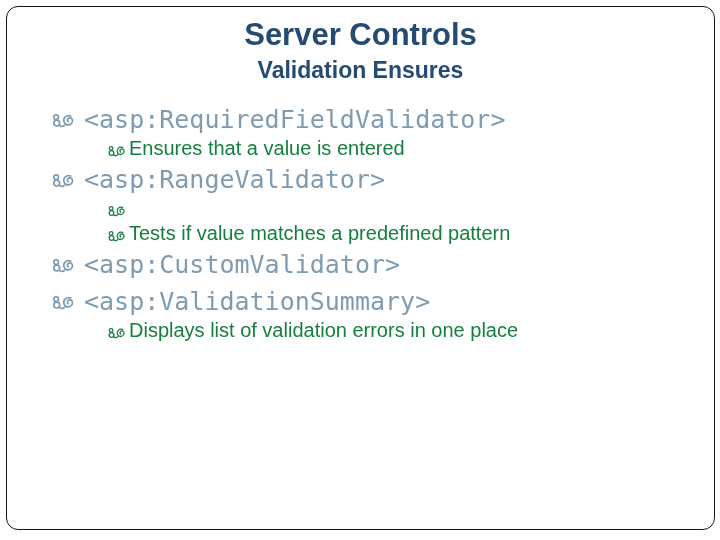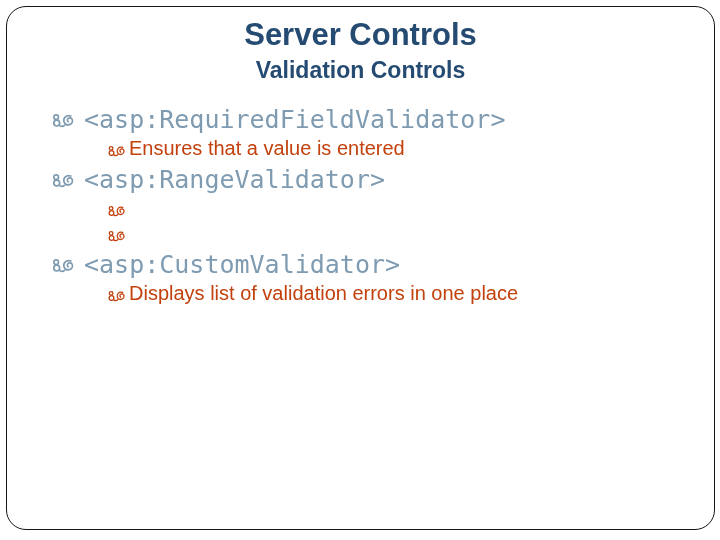--- a/index.html
+++ b/index.html
@@ -2,21 +2,21 @@
 <html><head>
 <meta charset="utf-8">
 <style>
   html,body{margin:0;padding:0;}
   body{
     width:720px;height:540px;background:#ffffff;position:relative;overflow:hidden;
     font-family:"Liberation Sans",sans-serif;
   }
   .frame{
     position:absolute;left:6px;top:6px;right:5px;bottom:10px;
-    border:1.6px solid #151515;border-radius:20px;
+    border:1.6px solid #151515;border-radius:12px;
     box-sizing:border-box;overflow:hidden;background:#ffffff;
   }
   .title{
     margin-top:10px;text-align:center;
     font-size:31px;line-height:36px;font-weight:bold;color:#254B72;
   }
   .subtitle{
     margin-top:4px;text-align:center;
     font-size:23px;line-height:26px;font-weight:bold;color:#254B72;
   }
@@ -28,41 +28,41 @@
     font-size:25px;line-height:32px;color:#151515;white-space:nowrap;
   }
   .sub{
     margin:1px 0 3px;padding-left:56px;
     font-size:20px;line-height:22px;color:#1b1b1b;
   }
   .sub .ribbon{vertical-align:-2px;margin-right:3px;}
   .sub-text{white-space:pre-line;}
   .ribbon{display:inline-block;}
   .b1{color:#7E9BB1;gap:9px;}
-  .b2{color:#c2410c;}
+  .b2{color:#15803d;}
   .b1 .ribbon{width:24px;height:15px;}
   .b2 .ribbon{width:19px;height:12px;}
 </style>
 </head>
 <body>
 
 <svg width="0" height="0" style="position:absolute">
   <defs>
     <g id="ribbon-glyph" fill="none" stroke="currentColor" stroke-width="1.8" stroke-linecap="round">
       <circle cx="5.6" cy="4.4" r="2.5"></circle>
       <circle cx="6.2" cy="10.8" r="3.2"></circle>
       <path d="M21.5 3.2 C16.2 1.4 12.6 5.8 14.3 10 C15.8 13.8 21.6 13.6 23 9.9 C24.1 7 21.9 4.3 19.3 5.3 C17.3 6.1 17.2 8.6 18.8 9.5"></path>
       <path d="M9.7 13.6 C11.6 14.7 13.4 14.3 14.6 13.2"></path>
     </g>
   </defs>
 </svg>
 
 <div class="frame">
   <div class="title">Server Controls</div>
-  <div class="subtitle">Validation Controls</div>
+  <div class="subtitle">Validation Ensures</div>
 
   <div class="content">
 
     <div class="tag b1">
       <svg class="ribbon" viewBox="0 0 26 16">
           <use href="#ribbon-glyph"></use>
         </svg>
       <span>&lt;asp:RequiredFieldValidator&gt;</span>
     </div>
     <div class="sub b2">
@@ -80,30 +80,36 @@
     <div class="sub b2">
       <svg class="ribbon" viewBox="0 0 26 16">
           <use href="#ribbon-glyph"></use>
         </svg>
     </div>
 
 
     <div class="sub b2">
       <svg class="ribbon" viewBox="0 0 26 16">
           <use href="#ribbon-glyph"></use>
-        </svg>
+        </svg><span class="sub-text">Tests if value matches a predefined pattern</span>
     </div>
 
     <div class="tag b1">
       <svg class="ribbon" viewBox="0 0 26 16">
           <use href="#ribbon-glyph"></use>
         </svg>
       <span>&lt;asp:CustomValidator&gt;</span>
     </div>
 
+    <div class="tag b1">
+      <svg class="ribbon" viewBox="0 0 26 16">
+          <use href="#ribbon-glyph"></use>
+        </svg>
+      <span>&lt;asp:ValidationSummary&gt;</span>
+    </div>
     <div class="sub b2">
       <svg class="ribbon" viewBox="0 0 26 16">
           <use href="#ribbon-glyph"></use>
         </svg><span class="sub-text">Displays list of validation errors in one place</span>
     </div>
 
   </div>
 </div>
 
 </body></html>

